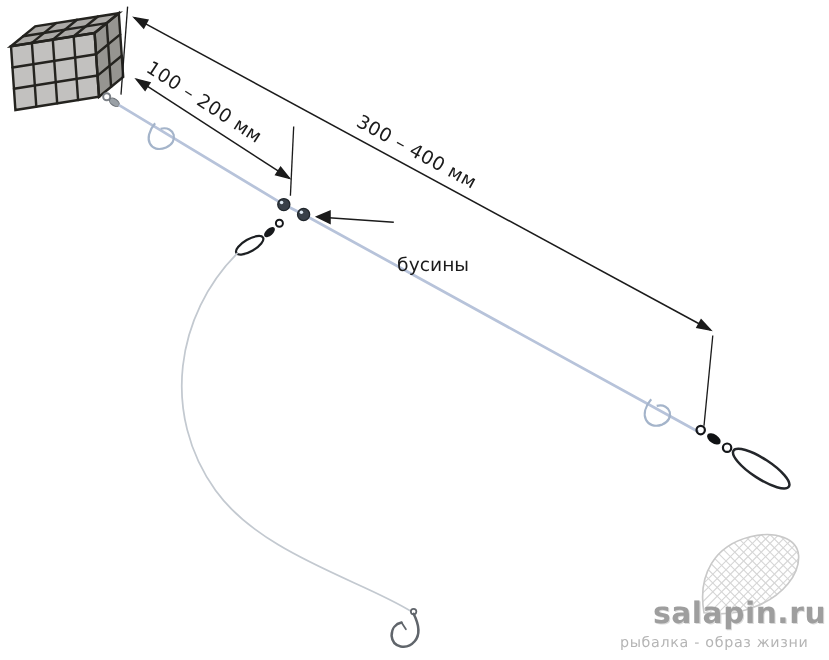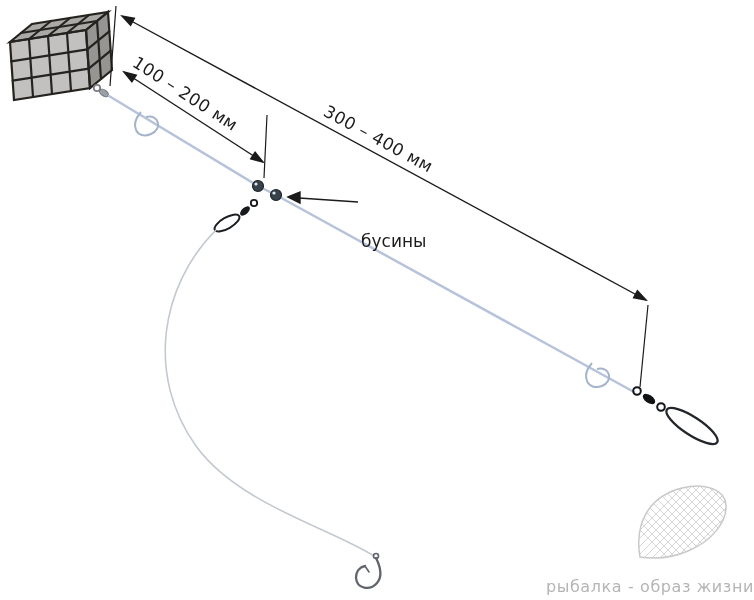--- a/index.html
+++ b/index.html
@@ -14,21 +14,21 @@
     transform-origin:0 0; letter-spacing:0.5px;
   }
   #dim-long  { left:330px; top:101px; transform:rotate(28.5deg); }
   #dim-short { left:140px; top:52px;  transform:rotate(33deg); }
   #beads-label { position:absolute; left:361px; top:191px; font-size:17px; color:#1b1b1b; white-space:nowrap;margin-top:40px; }
   .wm-site {
     position:absolute; right:3px; top:542px; font-size:27px; font-weight:bold;
     color:#9e9e9e; text-shadow:1px 1px 0 #dcdcdc; letter-spacing:0.5px;
   }
   .wm-slogan {
-    position:absolute; right:0; top:577px; font-size:16px; color:#b5b5b5; letter-spacing:0.6px;
+    position:absolute; right:19px; top:577px; font-size:13px; color:#b5b5b5; letter-spacing:0.6px;
   }
 </style>
 </head>
 <body>
 
 <div id="stage">
 
   <svg width="754" height="600" viewBox="0 0 754 600">
     <defs>
       <clipPath id="fishClip">
@@ -123,16 +123,17 @@
 
       <line x1="299" y1="198" x2="358" y2="202"></line>
       <polygon points="288,197 300,192 300,203"></polygon>
     </g>
   </svg>
 
   <div class="label-layer">
     <div id="dim-long" class="dim-label">300 – 400 мм</div>
     <div id="dim-short" class="dim-label">100 – 200 мм</div>
     <div id="beads-label">бусины</div>
+    <div class="wm-site">salapin.ru</div>
     <div class="wm-slogan">рыбалка - образ жизни</div>
   </div>
 
 </div>
 
 </body></html>

